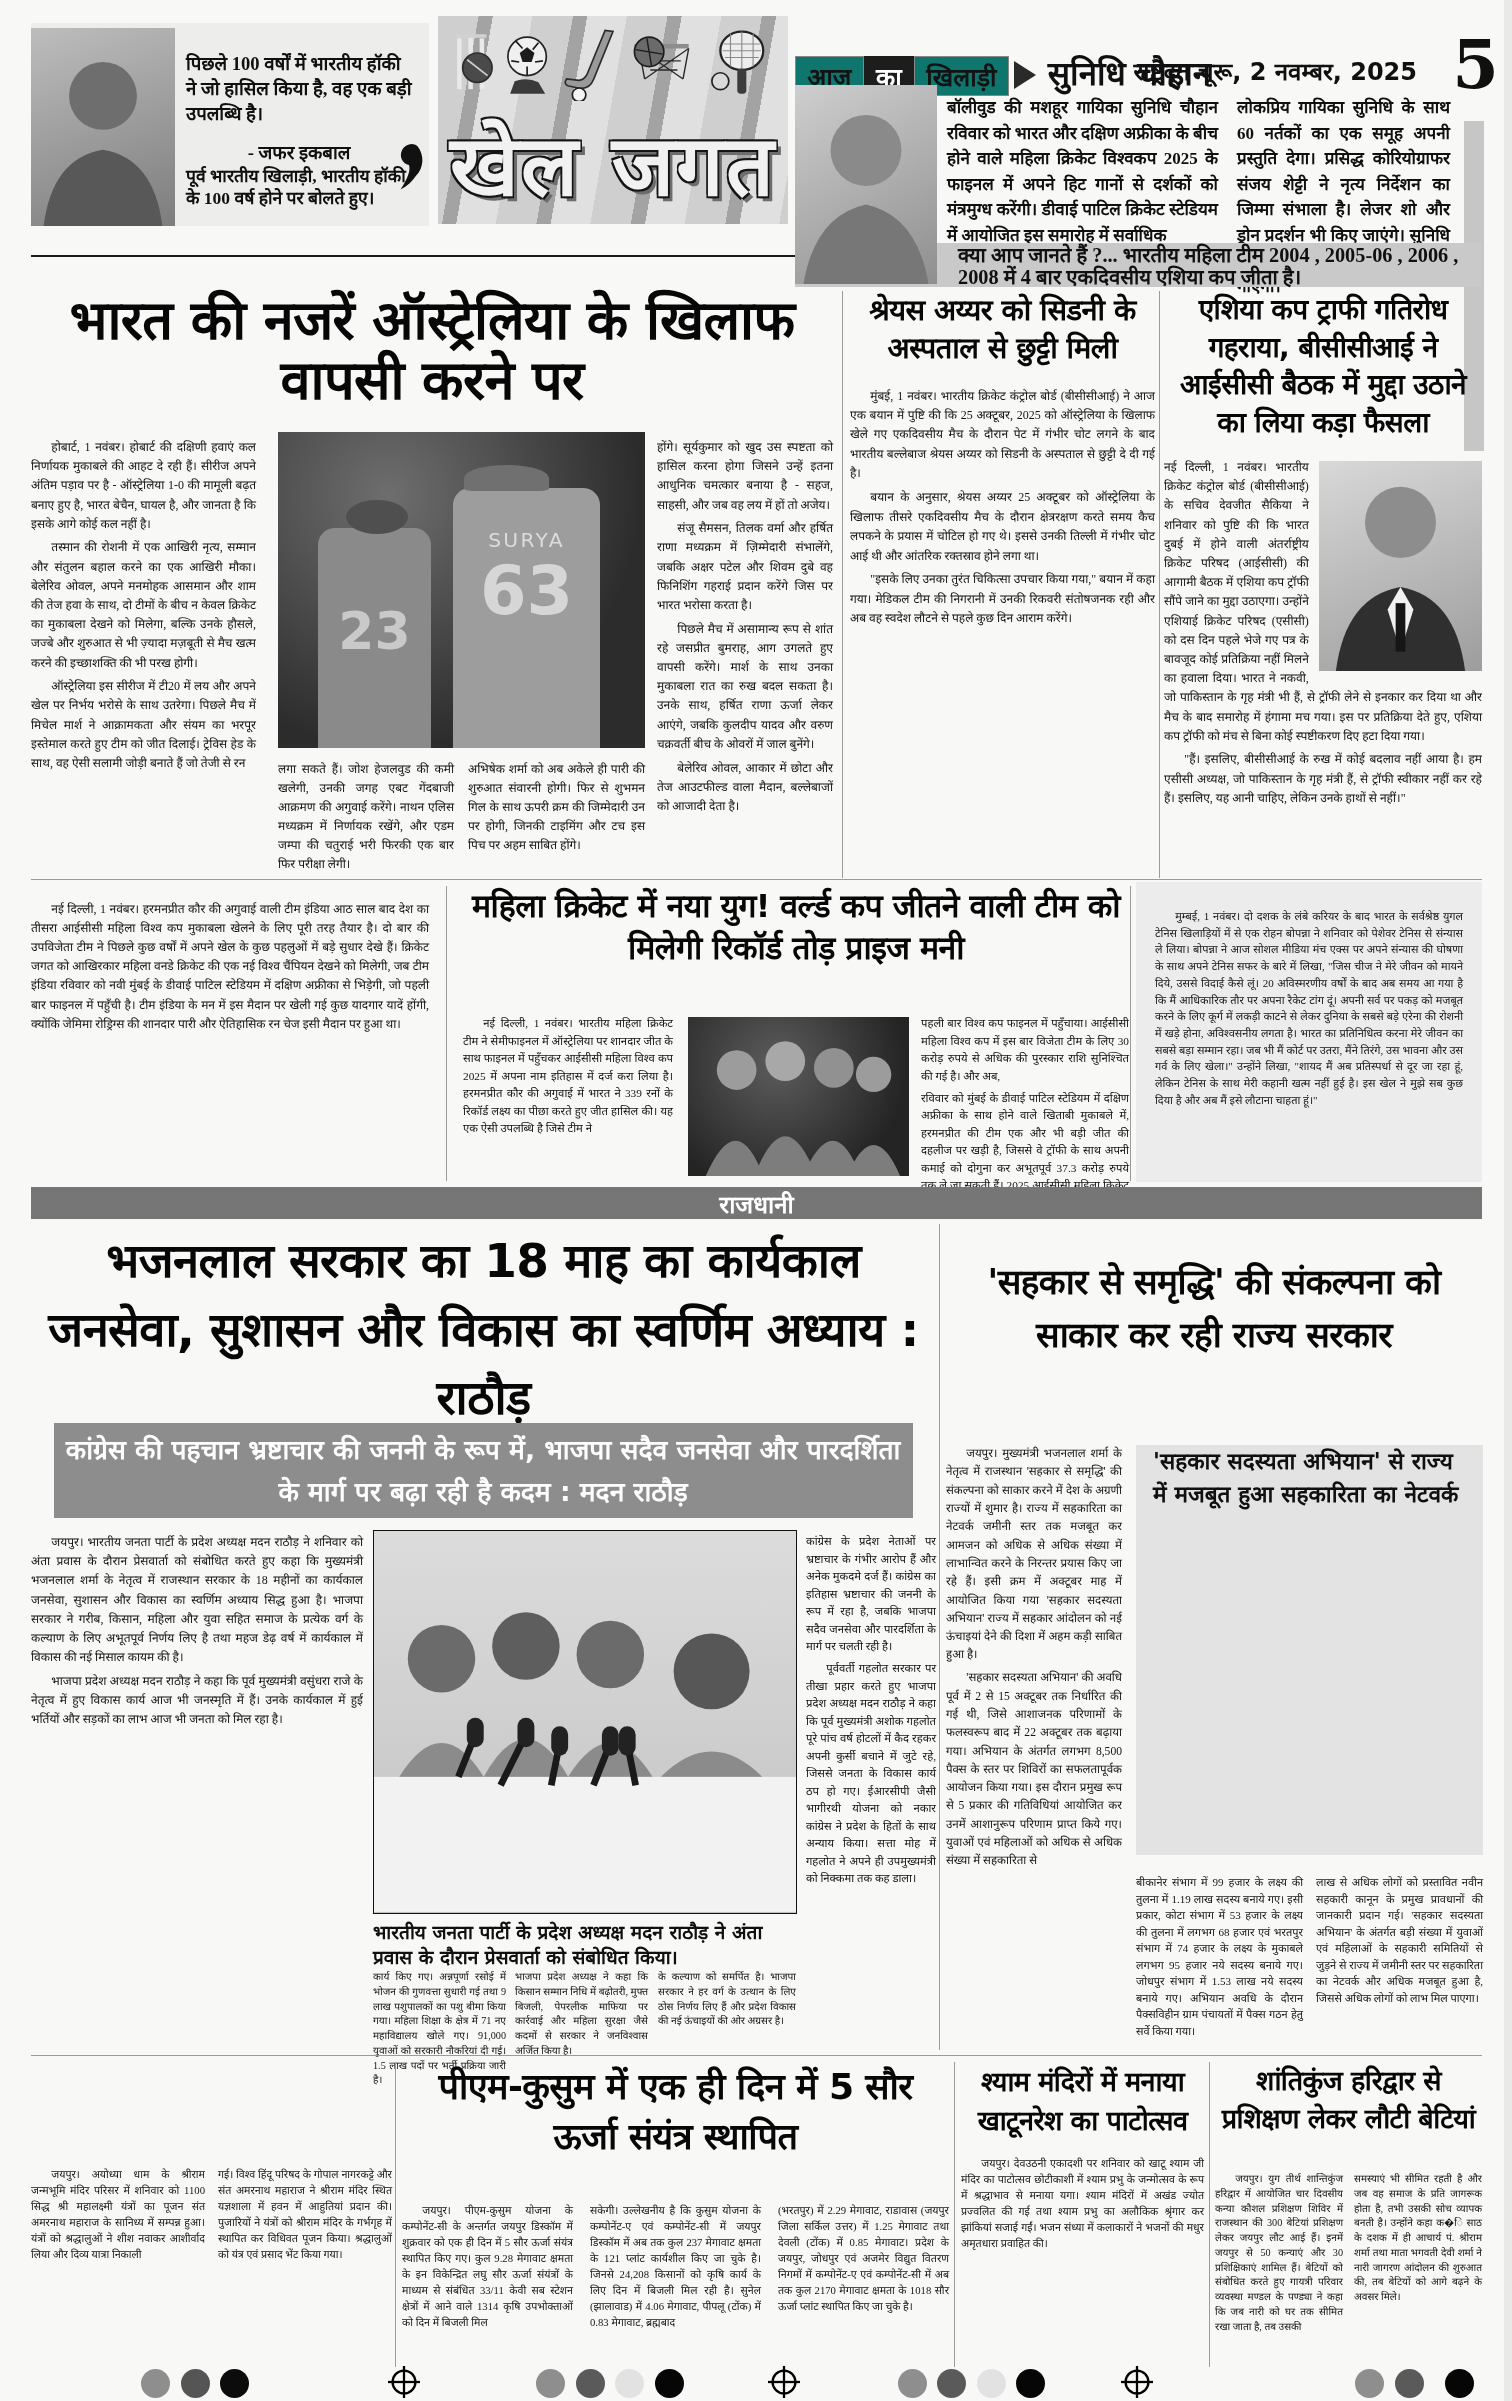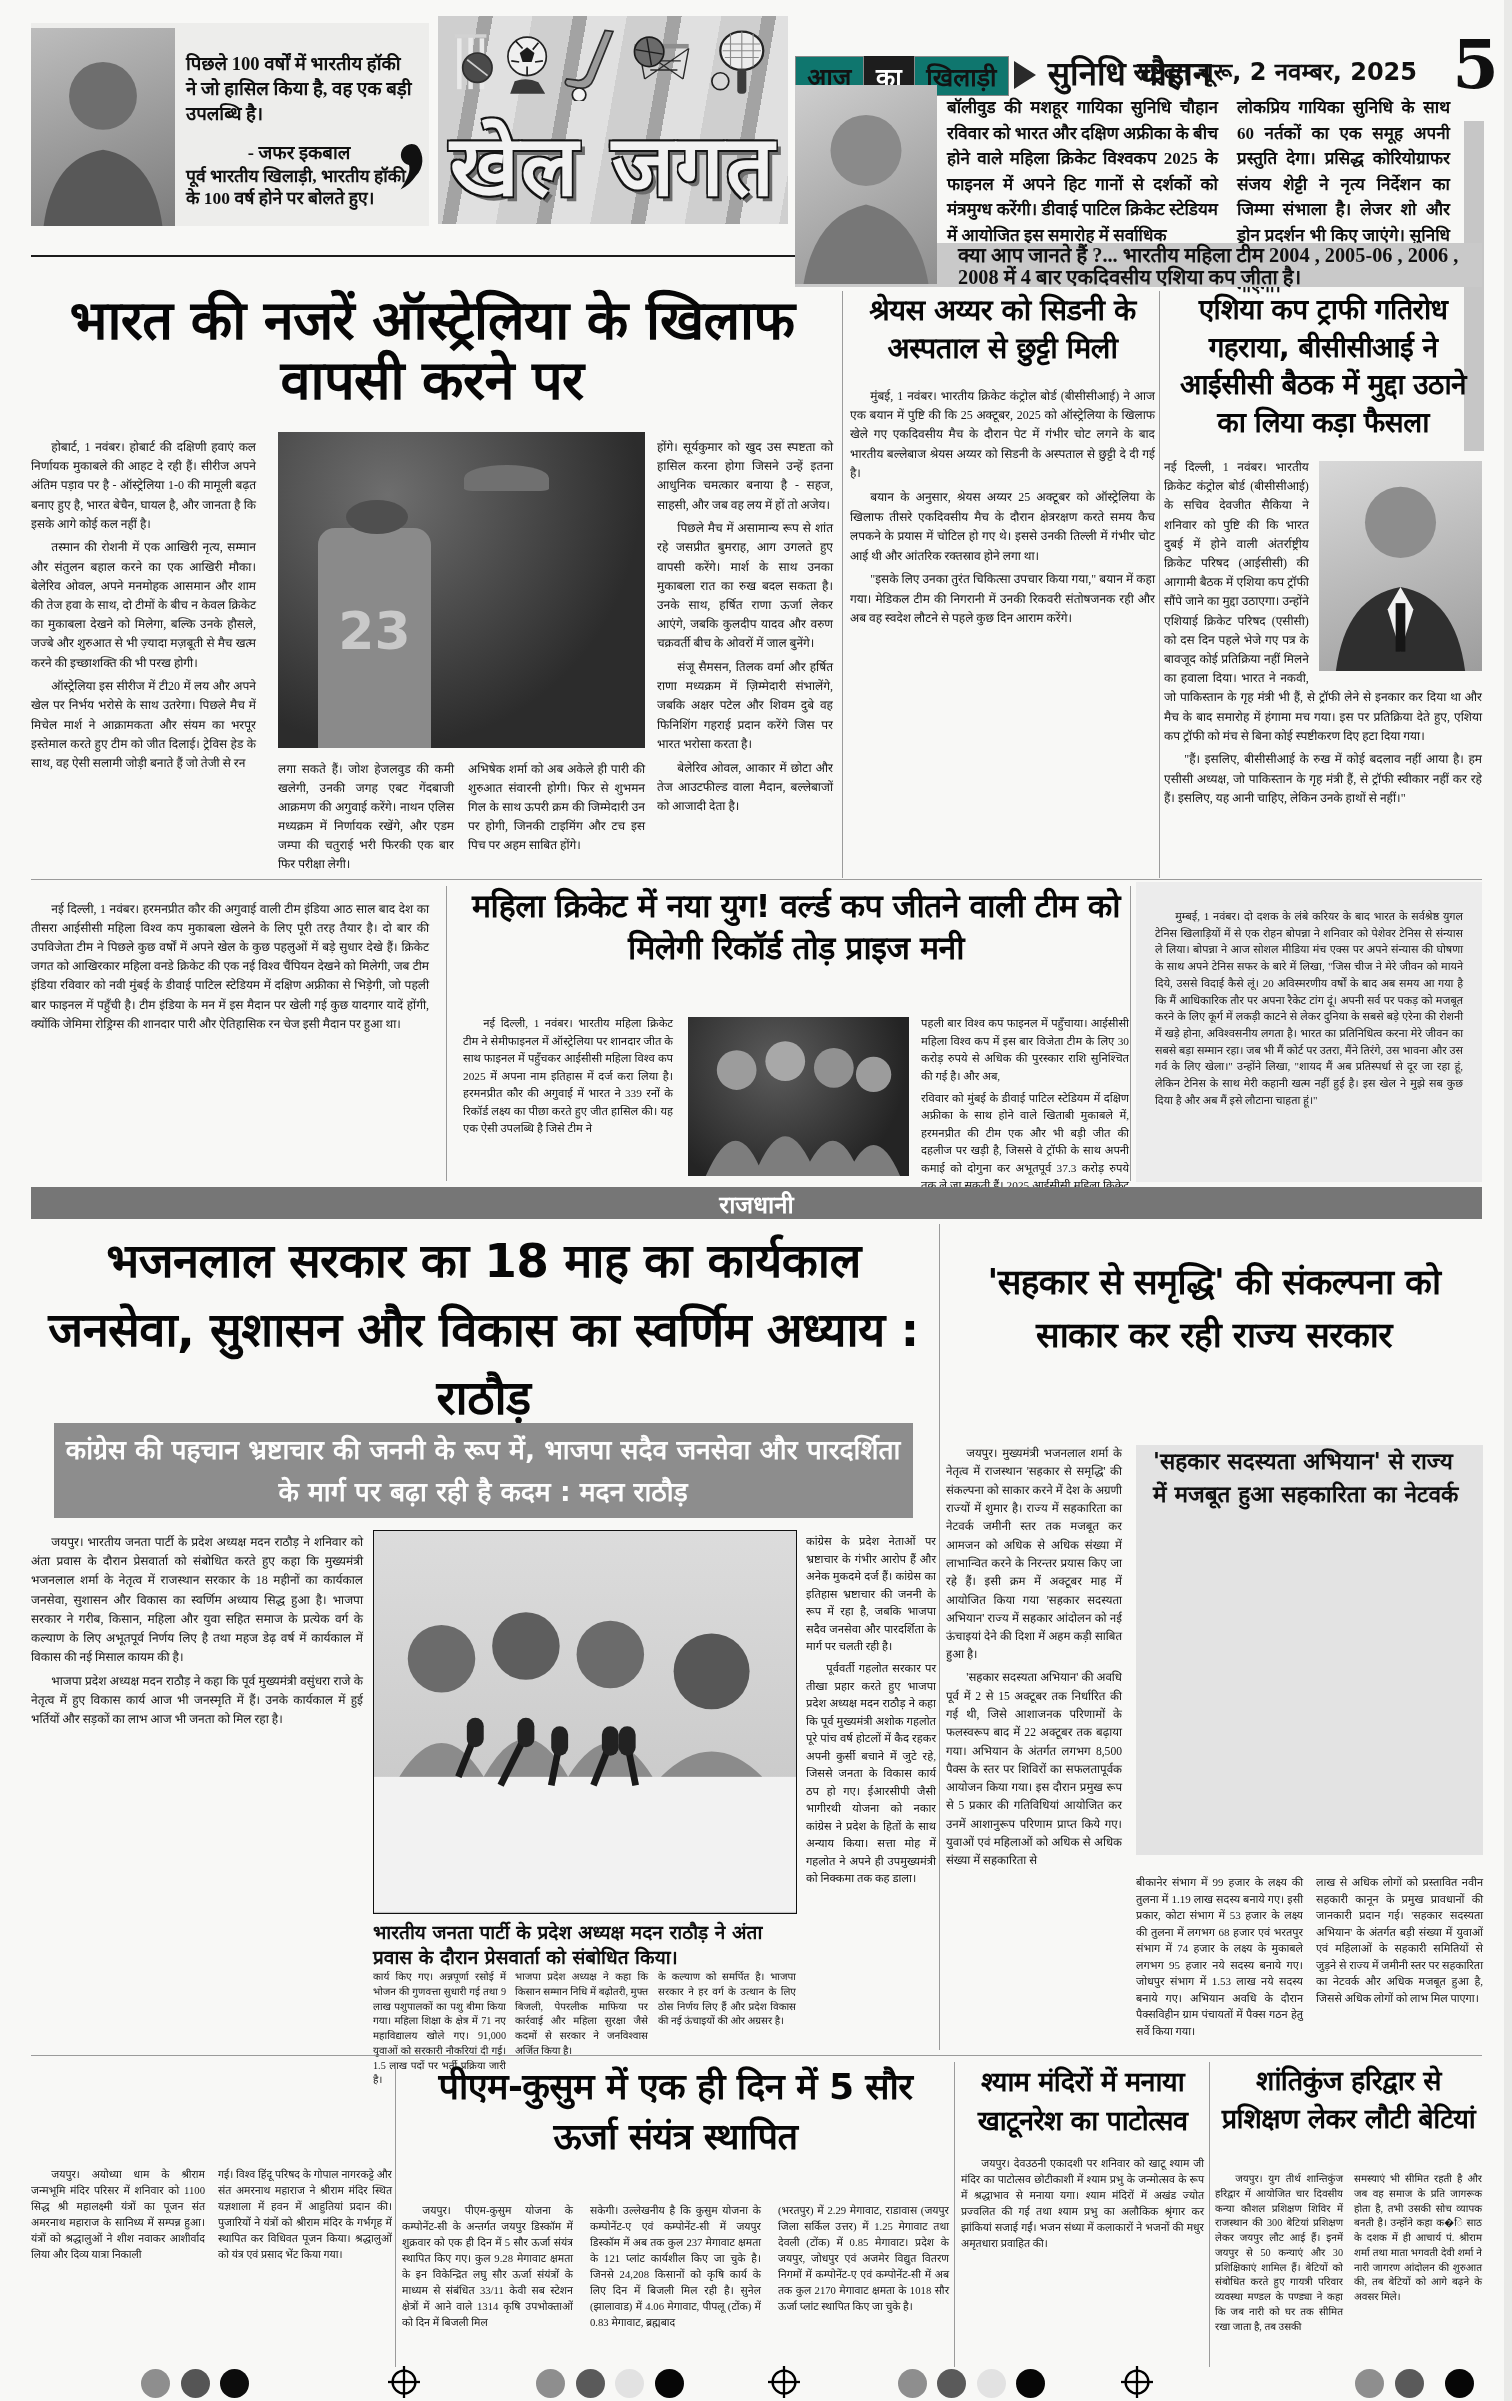--- a/index.html
+++ b/index.html
@@ -166,33 +166,37 @@
     <div class="hl" style="font-size:54px;line-height:1.12;">भारत की नजरें ऑस्ट्रेलिया के खिलाफ वापसी करने पर</div>
     <div class="abs bt" style="left:0;top:147px;width:225px;height:440px;font-size:12px;line-height:1.6;">
       <p>होबार्ट, 1 नवंबर। होबार्ट की दक्षिणी हवाएं कल निर्णायक मुकाबले की आहट दे रही हैं। सीरीज अपने अंतिम पड़ाव पर है - ऑस्ट्रेलिया 1-0 की मामूली बढ़त बनाए हुए है, भारत बेचैन, घायल है, और जानता है कि इसके आगे कोई कल नहीं है।</p>
       <p>तस्मान की रोशनी में एक आखिरी नृत्य, सम्मान और संतुलन बहाल करने का एक आखिरी मौका। बेलेरिव ओवल, अपने मनमोहक आसमान और शाम की तेज हवा के साथ, दो टीमों के बीच न केवल क्रिकेट का मुकाबला देखने को मिलेगा, बल्कि उनके हौसले, जज्बे और शुरुआत से भी ज़्यादा मज़बूती से मैच खत्म करने की इच्छाशक्ति की भी परख होगी।</p>
       <p>ऑस्ट्रेलिया इस सीरीज में टी20 में लय और अपने खेल पर निर्भय भरोसे के साथ उतरेगा। पिछले मैच में मिचेल मार्श ने आक्रामकता और संयम का भरपूर इस्तेमाल करते हुए टीम को जीत दिलाई। ट्रेविस हेड के साथ, वह ऐसी सलामी जोड़ी बनाते हैं जो तेजी से रन</p>
     </div>
     <div class="abs ph lead-photo" style="left:247px;top:141px;width:367px;height:316px;">
       <div class="jersey" style="left:40px;top:96px;width:113px;height:220px;background:#8a8a8a;">
         <div style="margin-top:73px;font-size:52px;font-weight:800;color:#c9c9c9;">23</div>
       </div>
+      <div class="jersey" style="left:175px;top:56px;width:147px;height:260px;background:#9d9d9d;">
+        <div style="margin-top:40px;font-size:20.3px;letter-spacing:2.3px;color:#dcdcdc;">SURYA</div>
+        <div style="font-size:67px;font-weight:800;color:#d6d6d6;">63</div>
+      </div>
       <div class="abs" style="left:186px;top:33px;width:85px;height:26px;background:#707070;border-radius:50% 50% 10% 10%;"></div>
       <div class="abs" style="left:68px;top:68px;width:62px;height:34px;background:#4f4f4f;border-radius:50%;"></div>
     </div>
     <div class="abs bt" style="left:247px;top:469px;width:176px;height:119px;font-size:12px;line-height:1.58;">
       <p style="text-indent:0;">लगा सकते हैं। जोश हेजलवुड की कमी खलेगी, उनकी जगह एबट गेंदबाजी आक्रमण की अगुवाई करेंगे। नाथन एलिस मध्यक्रम में निर्णायक रखेंगे, और एडम जम्पा की चतुराई भरी फिरकी एक बार फिर परीक्षा लेगी।</p>
     </div>
     <div class="abs bt" style="left:437px;top:469px;width:177px;height:119px;font-size:12px;line-height:1.58;">
       <p style="text-indent:0;">अभिषेक शर्मा को अब अकेले ही पारी की शुरुआत संवारनी होगी। फिर से शुभमन गिल के साथ ऊपरी क्रम की जिम्मेदारी उन पर होगी, जिनकी टाइमिंग और टच इस पिच पर अहम साबित होंगे।</p>
     </div>
     <div class="abs bt" style="left:626px;top:147px;width:176px;height:440px;font-size:12px;line-height:1.6;">
       <p style="text-indent:0;">होंगे। सूर्यकुमार को खुद उस स्पष्टता को हासिल करना होगा जिसने उन्हें इतना आधुनिक चमत्कार बनाया है - सहज, साहसी, और जब वह लय में हों तो अजेय।</p>
+      <p>संजू सैमसन, तिलक वर्मा और हर्षित राणा मध्यक्रम में ज़िम्मेदारी संभालेंगे, जबकि अक्षर पटेल और शिवम दुबे वह फिनिशिंग गहराई प्रदान करेंगे जिस पर भारत भरोसा करता है।</p>
       <p>पिछले मैच में असामान्य रूप से शांत रहे जसप्रीत बुमराह, आग उगलते हुए वापसी करेंगे। मार्श के साथ उनका मुकाबला रात का रुख बदल सकता है। उनके साथ, हर्षित राणा ऊर्जा लेकर आएंगे, जबकि कुलदीप यादव और वरुण चक्रवर्ती बीच के ओवरों में जाल बुनेंगे।</p>
-      <p>संजू सैमसन, तिलक वर्मा और हर्षित राणा मध्यक्रम में ज़िम्मेदारी संभालेंगे, जबकि अक्षर पटेल और शिवम दुबे वह फिनिशिंग गहराई प्रदान करेंगे जिस पर भारत भरोसा करता है।</p>
       <p>बेलेरिव ओवल, आकार में छोटा और तेज आउटफील्ड वाला मैदान, बल्लेबाजों को आजादी देता है।</p>
     </div>
   </div>
 
   <div class="abs vr" style="left:842px;top:291px;height:587px;"></div>
 
   <div class="abs" style="left:850px;top:291px;width:305px;height:587px;">
     <div class="hl" style="font-size:29px;line-height:1.32;padding:0 8px;">श्रेयस अय्यर को सिडनी के अस्पताल से छुट्टी मिली</div>
     <div class="bt" style="margin-top:19px;font-size:12px;line-height:1.62;">
       <p>मुंबई, 1 नवंबर। भारतीय क्रिकेट कंट्रोल बोर्ड (बीसीसीआई) ने आज एक बयान में पुष्टि की कि 25 अक्टूबर, 2025 को ऑस्ट्रेलिया के खिलाफ खेले गए एकदिवसीय मैच के दौरान पेट में गंभीर चोट लगने के बाद भारतीय बल्लेबाज श्रेयस अय्यर को सिडनी के अस्पताल से छुट्टी दे दी गई है।</p>

